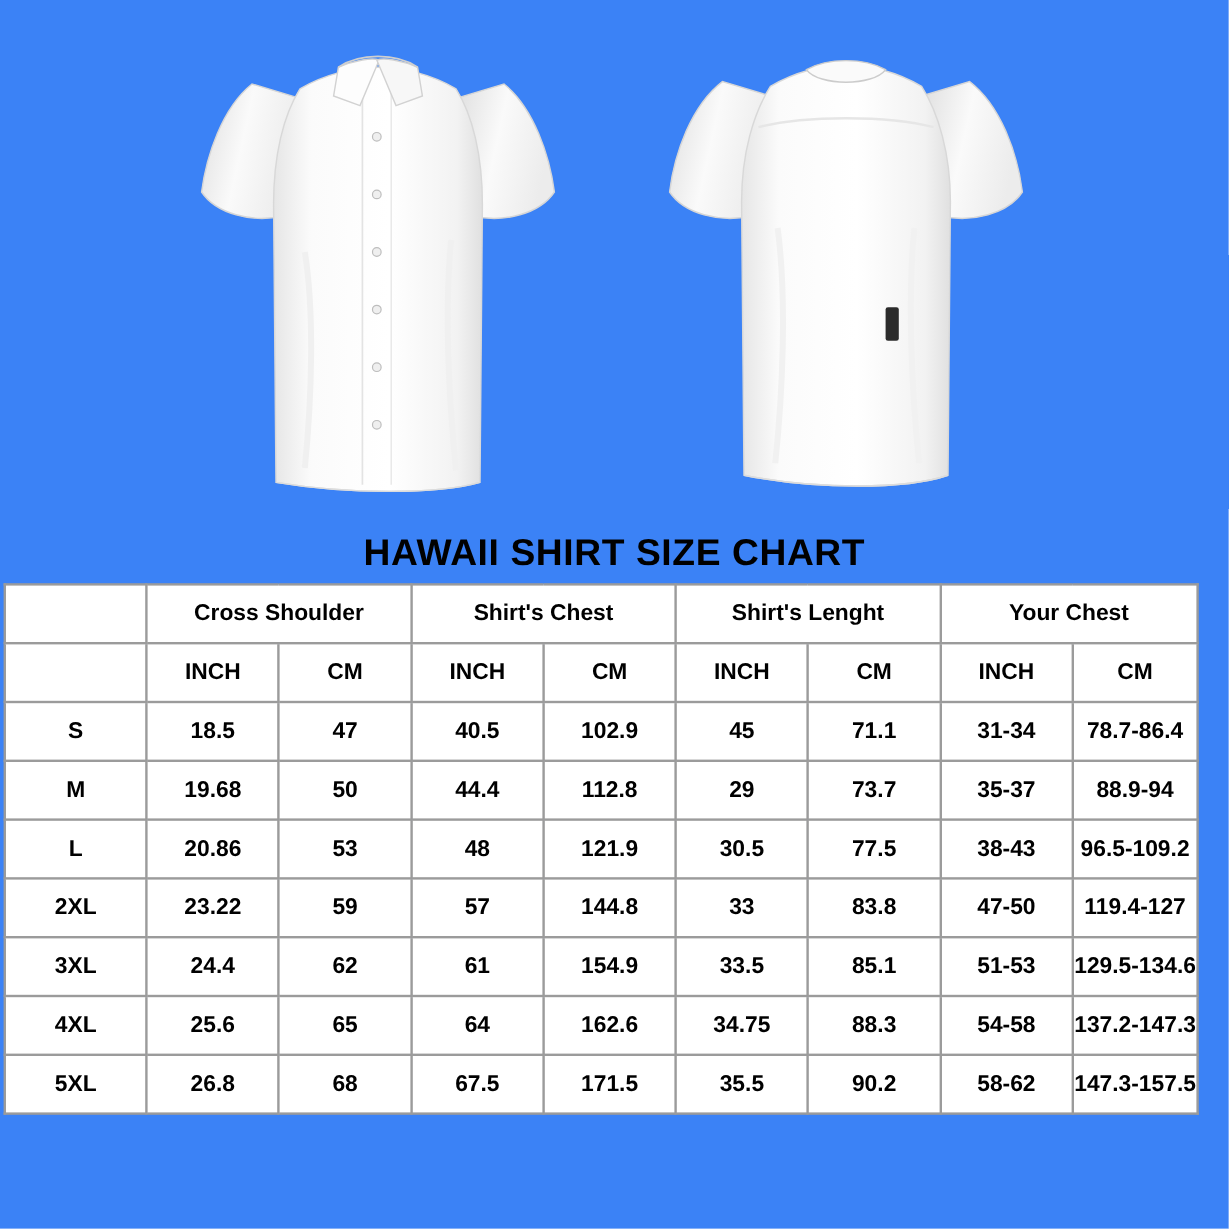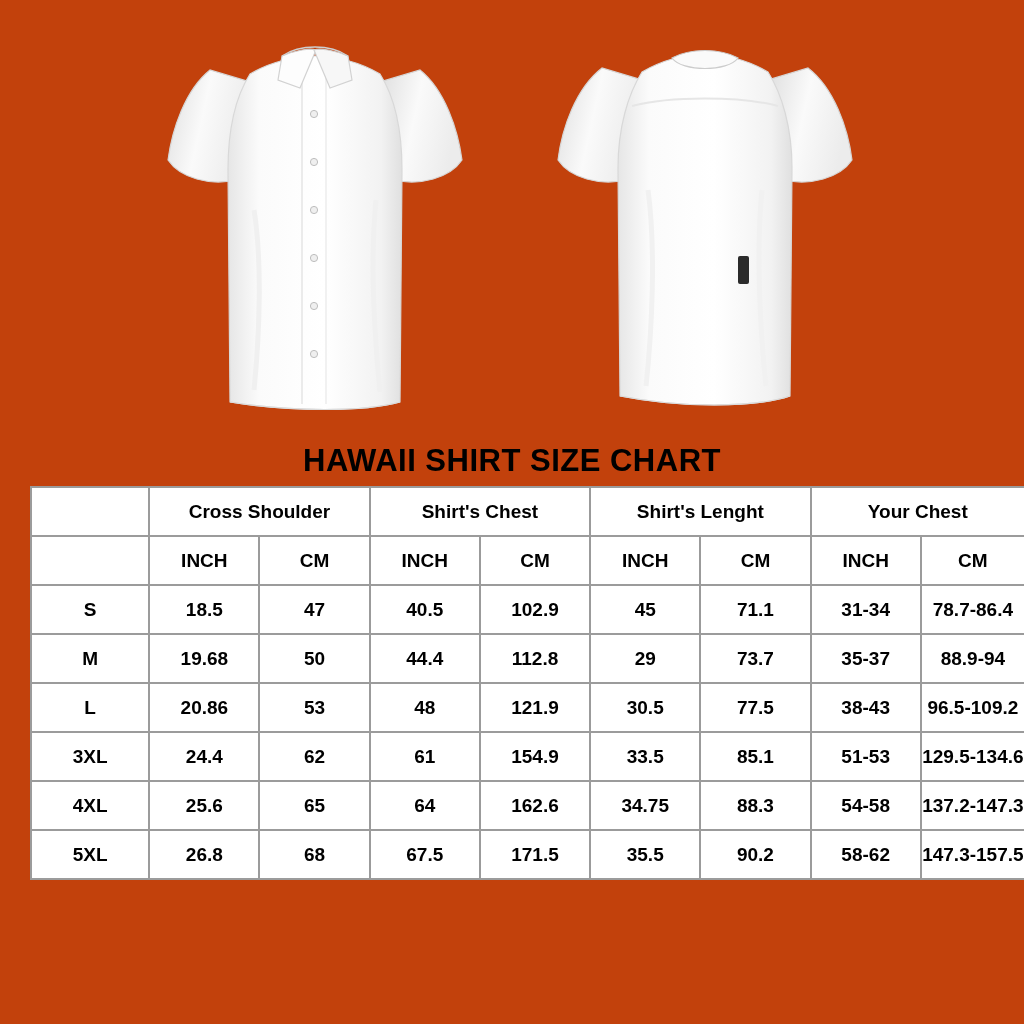--- a/index.html
+++ b/index.html
@@ -11,21 +11,21 @@
     width: 1024px;
     height: 1024px;
     font-family: "Liberation Sans", sans-serif;
     color: #000000;
     overflow: hidden;
   }
   .page {
     position: relative;
     width: 1024px;
     height: 1024px;
-    background: #c2410c;
+    background: #3b82f6;
   }
 
   
   .shirts {
     position: relative;
     height: 445px;
     width: 1024px;
   }
   .shirt {
     position: absolute;
@@ -42,21 +42,21 @@
     font-size: 31px;
     font-weight: bold;
     letter-spacing: 0.5px;
     margin: 0;
     padding: 0 0 10px 0;
     line-height: 1;
   }
 
   
   .table-wrap {
-    padding: 0 30px;
+    padding: 0 3px;
   }
   table.size-chart {
     border-collapse: collapse;
     width: 996px;
     table-layout: fixed;
   }
   table.size-chart td,
   table.size-chart th {
     border: 2px solid #9b9b9b;
     text-align: center;
@@ -236,20 +236,31 @@
             <td class="hl">20.86</td>
             <td class="">53</td>
             <td class="hl">48</td>
             <td class="">121.9</td>
             <td class="hl">30.5</td>
             <td class="">77.5</td>
             <td class="hl">38-43</td>
             <td class="small-val">96.5-109.2</td>
           </tr>
           <tr>
+            <td class="size-label">2XL</td>
+            <td class="hl">23.22</td>
+            <td class="">59</td>
+            <td class="hl">57</td>
+            <td class="">144.8</td>
+            <td class="hl">33</td>
+            <td class="">83.8</td>
+            <td class="hl">47-50</td>
+            <td class="small-val">119.4-127</td>
+          </tr>
+          <tr>
             <td class="size-label">3XL</td>
             <td class="hl">24.4</td>
             <td class="">62</td>
             <td class="hl">61</td>
             <td class="">154.9</td>
             <td class="hl">33.5</td>
             <td class="">85.1</td>
             <td class="hl">51-53</td>
             <td class="small-val">129.5-134.6</td>
           </tr>

